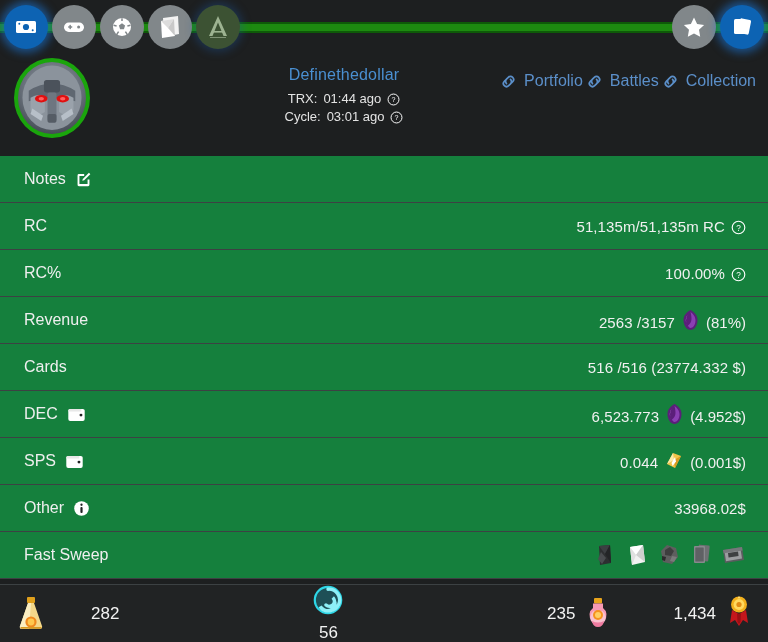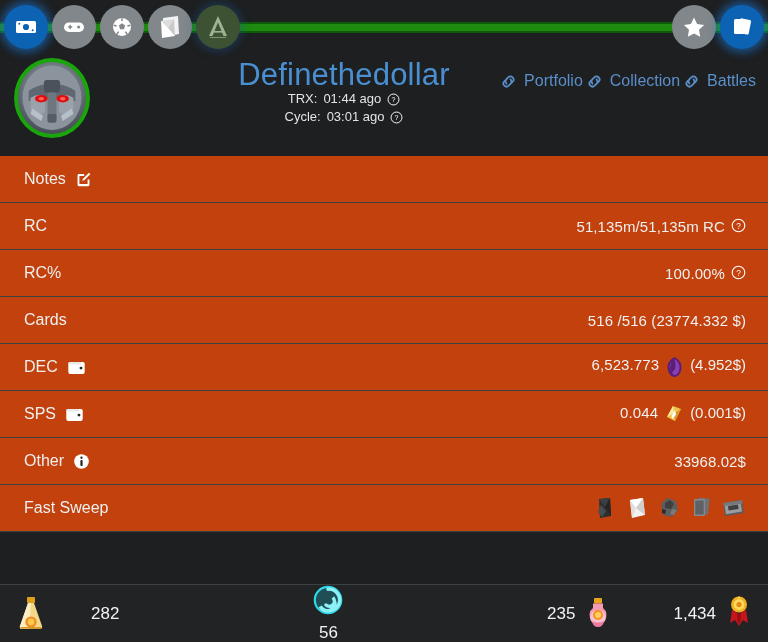--- a/index.html
+++ b/index.html
@@ -64,21 +64,21 @@
     overflow: hidden;
   }
   .avatar .mech { position: absolute; inset: 0; }
 
   .titlewrap {
     position: absolute;
     left: 120px; right: 200px; top: 6px;
     text-align: center;
   }
   .username {
-    font-size: 31px;
+    font-size: 16px;
     color: #4a8fd1;
     letter-spacing: .2px;
     line-height: 30px;
     white-space: nowrap;
   }
   .meta {
     font-size: 13px;
     color: #e3e3e3;
     line-height: 18px;
   }
@@ -99,34 +99,34 @@
   }
 
   
   .rows { position: absolute; left: 0; right: 0; top: 156px; }
   .row {
     height: 47px;
     display: flex;
     align-items: center;
     padding: 0 22px 0 24px;
     border-bottom: 1px solid #3c4143;
-    background: #c2410c;
+    background: #15803d;
   }
   .row.first { border-top: 0; }
   .row .lab {
     font-size: 16px;
     color: #efefef;
     display: flex; align-items: center; gap: 9px;
     white-space: nowrap;
   }
   .row .val {
     margin-left: auto;
     font-size: 15px;
     color: #f0f0f0;
-    display: flex; align-items: flex-start; gap: 6px;
+    display: flex; align-items: flex-end; gap: 6px;
     white-space: nowrap;
   }
   .row .val .num { letter-spacing: .1px; }
 
   
   .bottombar {
     position: absolute;
     left: 0; right: 0; bottom: 0;
     height: 58px;
     border-top: 1px solid #3c4143;
@@ -263,28 +263,28 @@
         <path d="M7.6 12.4 a3.6 3.6 0 0 1 0-5.1 l2.2-2.2 a3.6 3.6 0 0 1 5.1 5.1 l-1.1 1.1" fill="none" stroke="#5b8fc9" stroke-width="2" stroke-linecap="round"></path>
         <path d="M12.4 7.6 a3.6 3.6 0 0 1 0 5.1 l-2.2 2.2 a3.6 3.6 0 0 1 -5.1 -5.1 l1.1 -1.1" fill="none" stroke="#5b8fc9" stroke-width="2" stroke-linecap="round"></path>
       </svg>
       <span>Portfolio</span>
     </div>
     <div class="link">
       <svg width="17" height="17" viewBox="0 0 20 20">
         <path d="M7.6 12.4 a3.6 3.6 0 0 1 0-5.1 l2.2-2.2 a3.6 3.6 0 0 1 5.1 5.1 l-1.1 1.1" fill="none" stroke="#5b8fc9" stroke-width="2" stroke-linecap="round"></path>
         <path d="M12.4 7.6 a3.6 3.6 0 0 1 0 5.1 l-2.2 2.2 a3.6 3.6 0 0 1 -5.1 -5.1 l1.1 -1.1" fill="none" stroke="#5b8fc9" stroke-width="2" stroke-linecap="round"></path>
       </svg>
-      <span>Collection</span>
+      <span>Battles</span>
     </div>
     <div class="link">
       <svg width="17" height="17" viewBox="0 0 20 20">
         <path d="M7.6 12.4 a3.6 3.6 0 0 1 0-5.1 l2.2-2.2 a3.6 3.6 0 0 1 5.1 5.1 l-1.1 1.1" fill="none" stroke="#5b8fc9" stroke-width="2" stroke-linecap="round"></path>
         <path d="M12.4 7.6 a3.6 3.6 0 0 1 0 5.1 l-2.2 2.2 a3.6 3.6 0 0 1 -5.1 -5.1 l1.1 -1.1" fill="none" stroke="#5b8fc9" stroke-width="2" stroke-linecap="round"></path>
       </svg>
-      <span>Battles</span>
+      <span>Collection</span>
     </div>
   </div>
 </div>
 
 <div class="rows">
 
   <div class="row first">
     <div class="lab">
       <span>Notes</span>
       <svg width="17" height="17" viewBox="0 0 20 20">
@@ -314,20 +314,34 @@
     </div>
     <div class="val">
       <span class="num">100.00%</span>
       <svg class="qmark iconbtn" width="15" height="15" viewBox="0 0 20 20">
         <circle cx="10" cy="10" r="8.4" fill="none" stroke="#fff" stroke-width="1.5"></circle>
         <text x="10" y="14.4" font-size="11" fill="#fff" text-anchor="middle" font-family="Liberation Sans, sans-serif">?</text>
       </svg>
     </div>
   </div>
 
+  <div class="row">
+    <div class="lab">
+      <span>Revenue</span>
+    </div>
+    <div class="val">
+      <span class="num">2563 /3157</span>
+      <svg width="19" height="22" viewBox="0 0 19 22">
+        <path d="M9.5 1 C13 3 16.5 6 16.5 11 C16.5 17 13 21 9.5 21 C6 21 2.5 17 2.5 11 C2.5 6 6 3 9.5 1 Z" fill="#5b1f7a"></path>
+        <path d="M9.5 3 C12 5 14.5 7.5 14.5 11.5 C14.5 16 12 19 9.5 19 C8.5 19 7.5 18 7 16.5 C9 15 10.5 13 10.5 10 C10.5 7 10 5 9.5 3 Z" fill="#8a3fb3"></path>
+        <path d="M6.5 6 C5 8 4.5 10 5 13 C5.4 15.2 6.3 17 7.5 18.3 C6 17 5 14.5 5 11.8 C5 9.5 5.6 7.5 6.5 6 Z" fill="#d08cf0"></path>
+      </svg>
+      <span>(81%)</span>
+    </div>
+  </div>
 
   <div class="row">
     <div class="lab">
       <span>Cards</span>
     </div>
     <div class="val">
       <span class="num">516 /516 (23774.332 $)</span>
     </div>
   </div>
 

